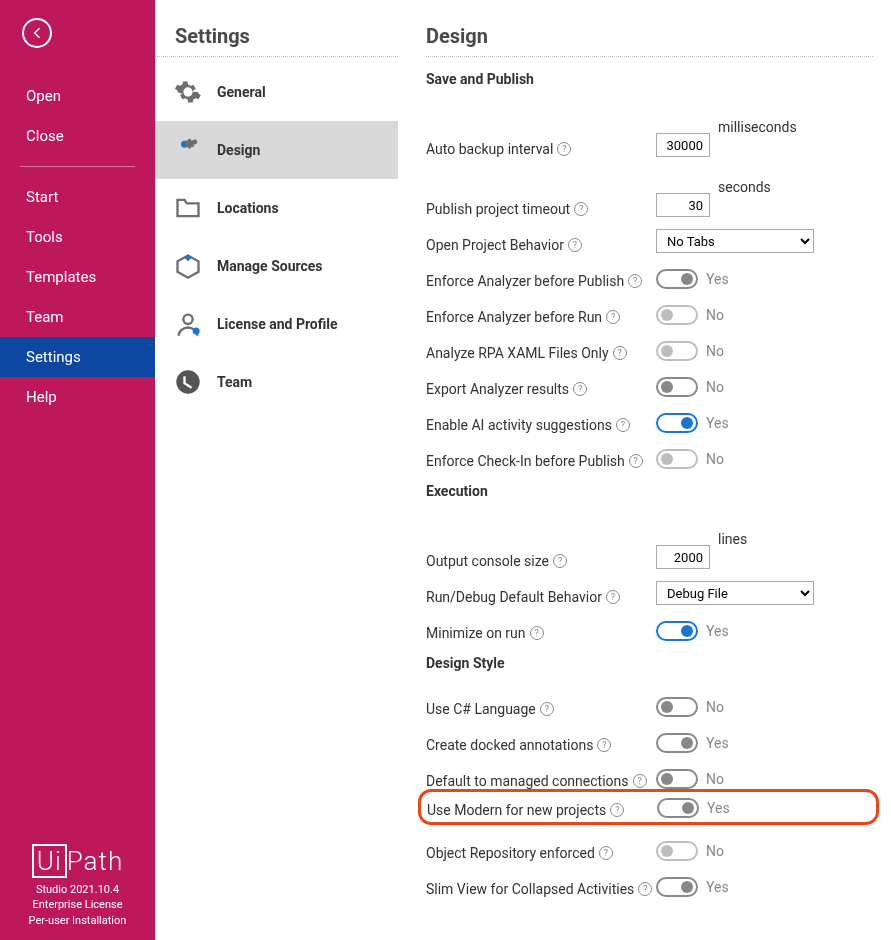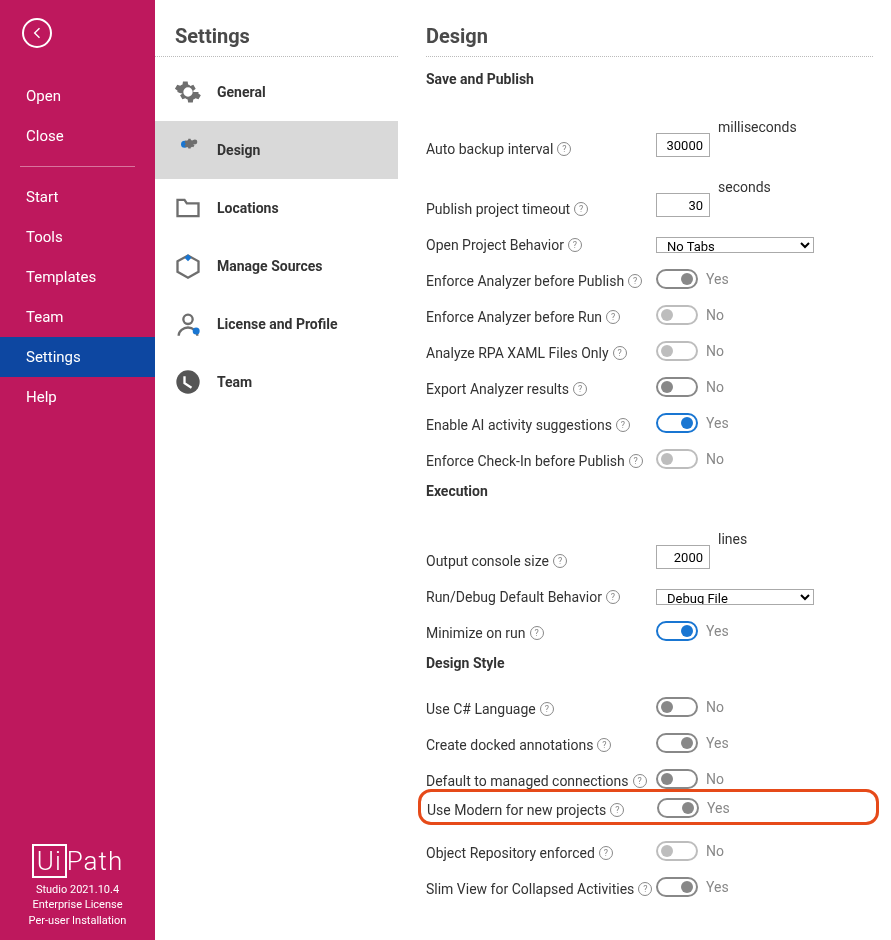--- a/index.html
+++ b/index.html
@@ -29,21 +29,21 @@
 
 .content { flex: 1; padding: 24px 18px 0 28px; overflow: auto; }
 .content-title { font-size: 20px; font-weight: 700; color: #4a4a4a; padding-bottom: 8px; border-bottom: 1px dotted #bbb; margin-bottom: 14px; }
 .section-head { font-size: 14px; font-weight: 700; color: #333; margin: 14px 0 10px; }
 .row { display: flex; align-items: flex-end; min-height: 36px; font-size: 14px; color: #333; }
 .row .label { flex: 0 0 230px; display: flex; align-items: center; }
 .row .ctrl { display: flex; align-items: center; gap: 8px; }
 .help { width: 14px; height: 14px; border: 1px solid #888; border-radius: 50%; display: inline-flex; align-items: center; justify-content: center; font-size: 9px; color: #888; margin-left: 4px; }
 .num-input { width: 54px; height: 24px; border: 1px solid #aaa; text-align: right; padding-right: 6px; font-size: 13px; margin-top: 36px; }
 .unit { font-size: 14px; }
-.select { width: 158px; height: 16px; border: 1px solid #aaa; font-size: 13px; padding-left: 6px; background: #fff; }
+.select { width: 158px; height: 24px; border: 1px solid #aaa; font-size: 13px; padding-left: 6px; background: #fff; }
 
 
 .toggle { width: 42px; height: 20px; border-radius: 10px; border: 2px solid #888; position: relative; display: inline-block; cursor: pointer; }
 .toggle .knob { width: 12px; height: 12px; border-radius: 50%; background: #888; position: absolute; top: 2px; left: 3px; }
 .toggle.on { border-color: #1976D2; }
 .toggle.on .knob { background: #1976D2; left: auto; right: 3px; }
 .toggle.yes-right .knob { left: auto; right: 3px; }
 .toggle.disabled { opacity: 0.55; }
 .tog-label { color: #888; font-size: 14px; }
 

